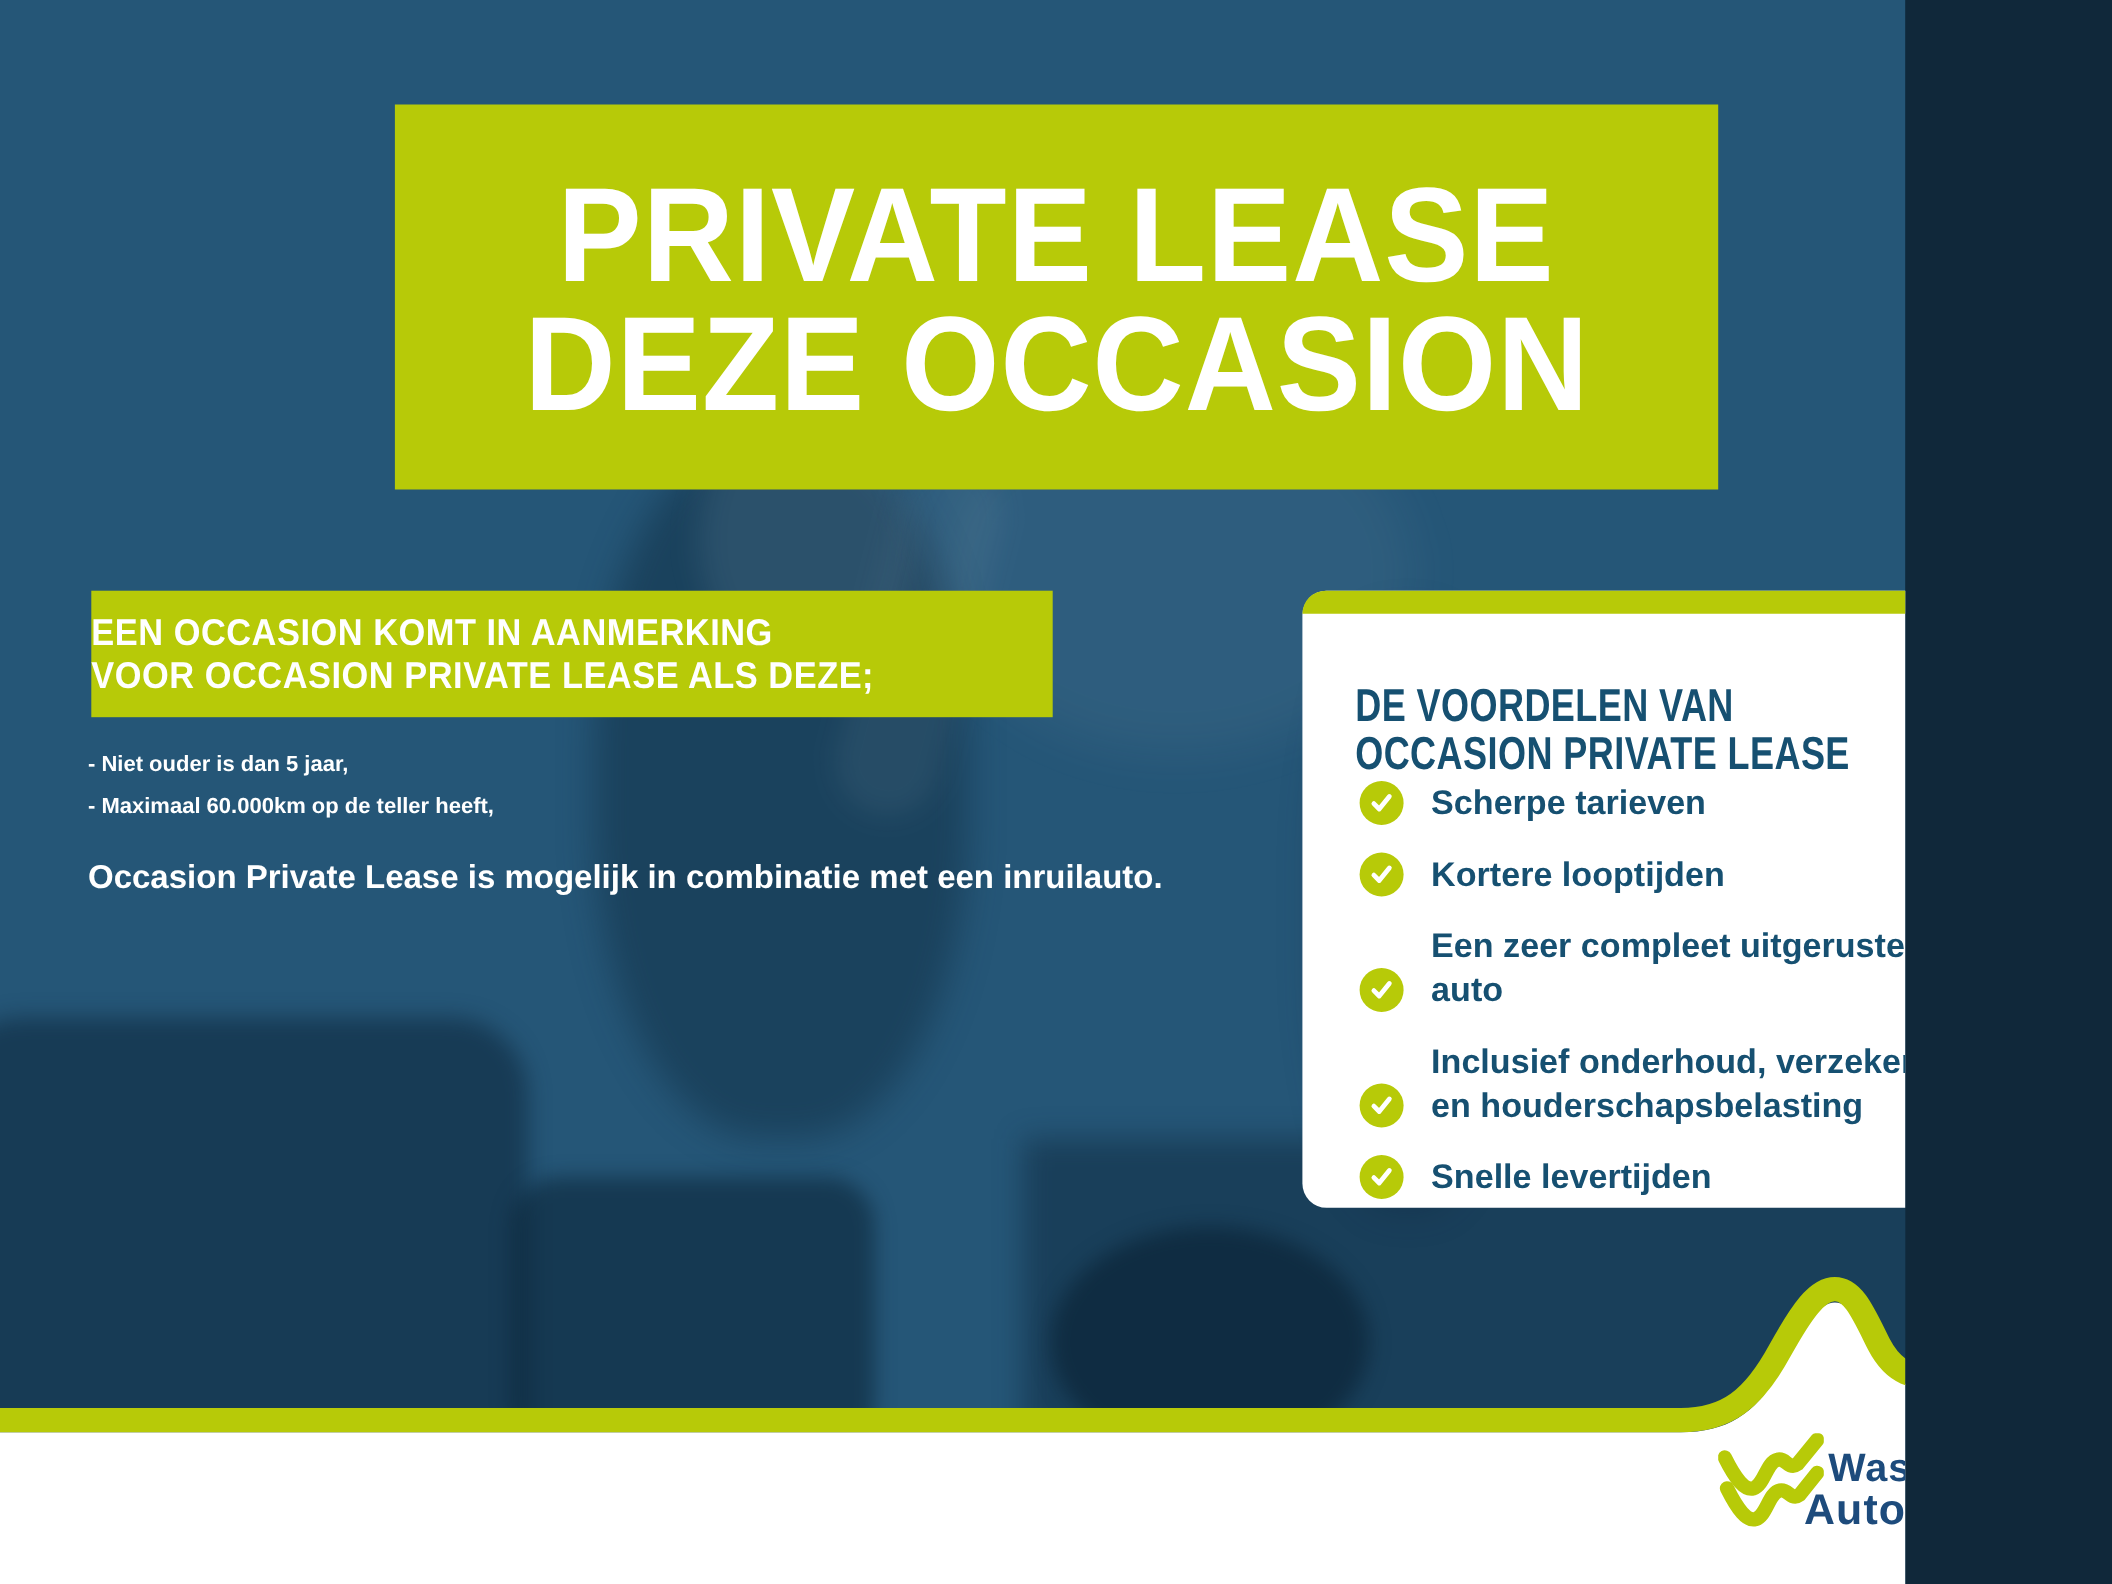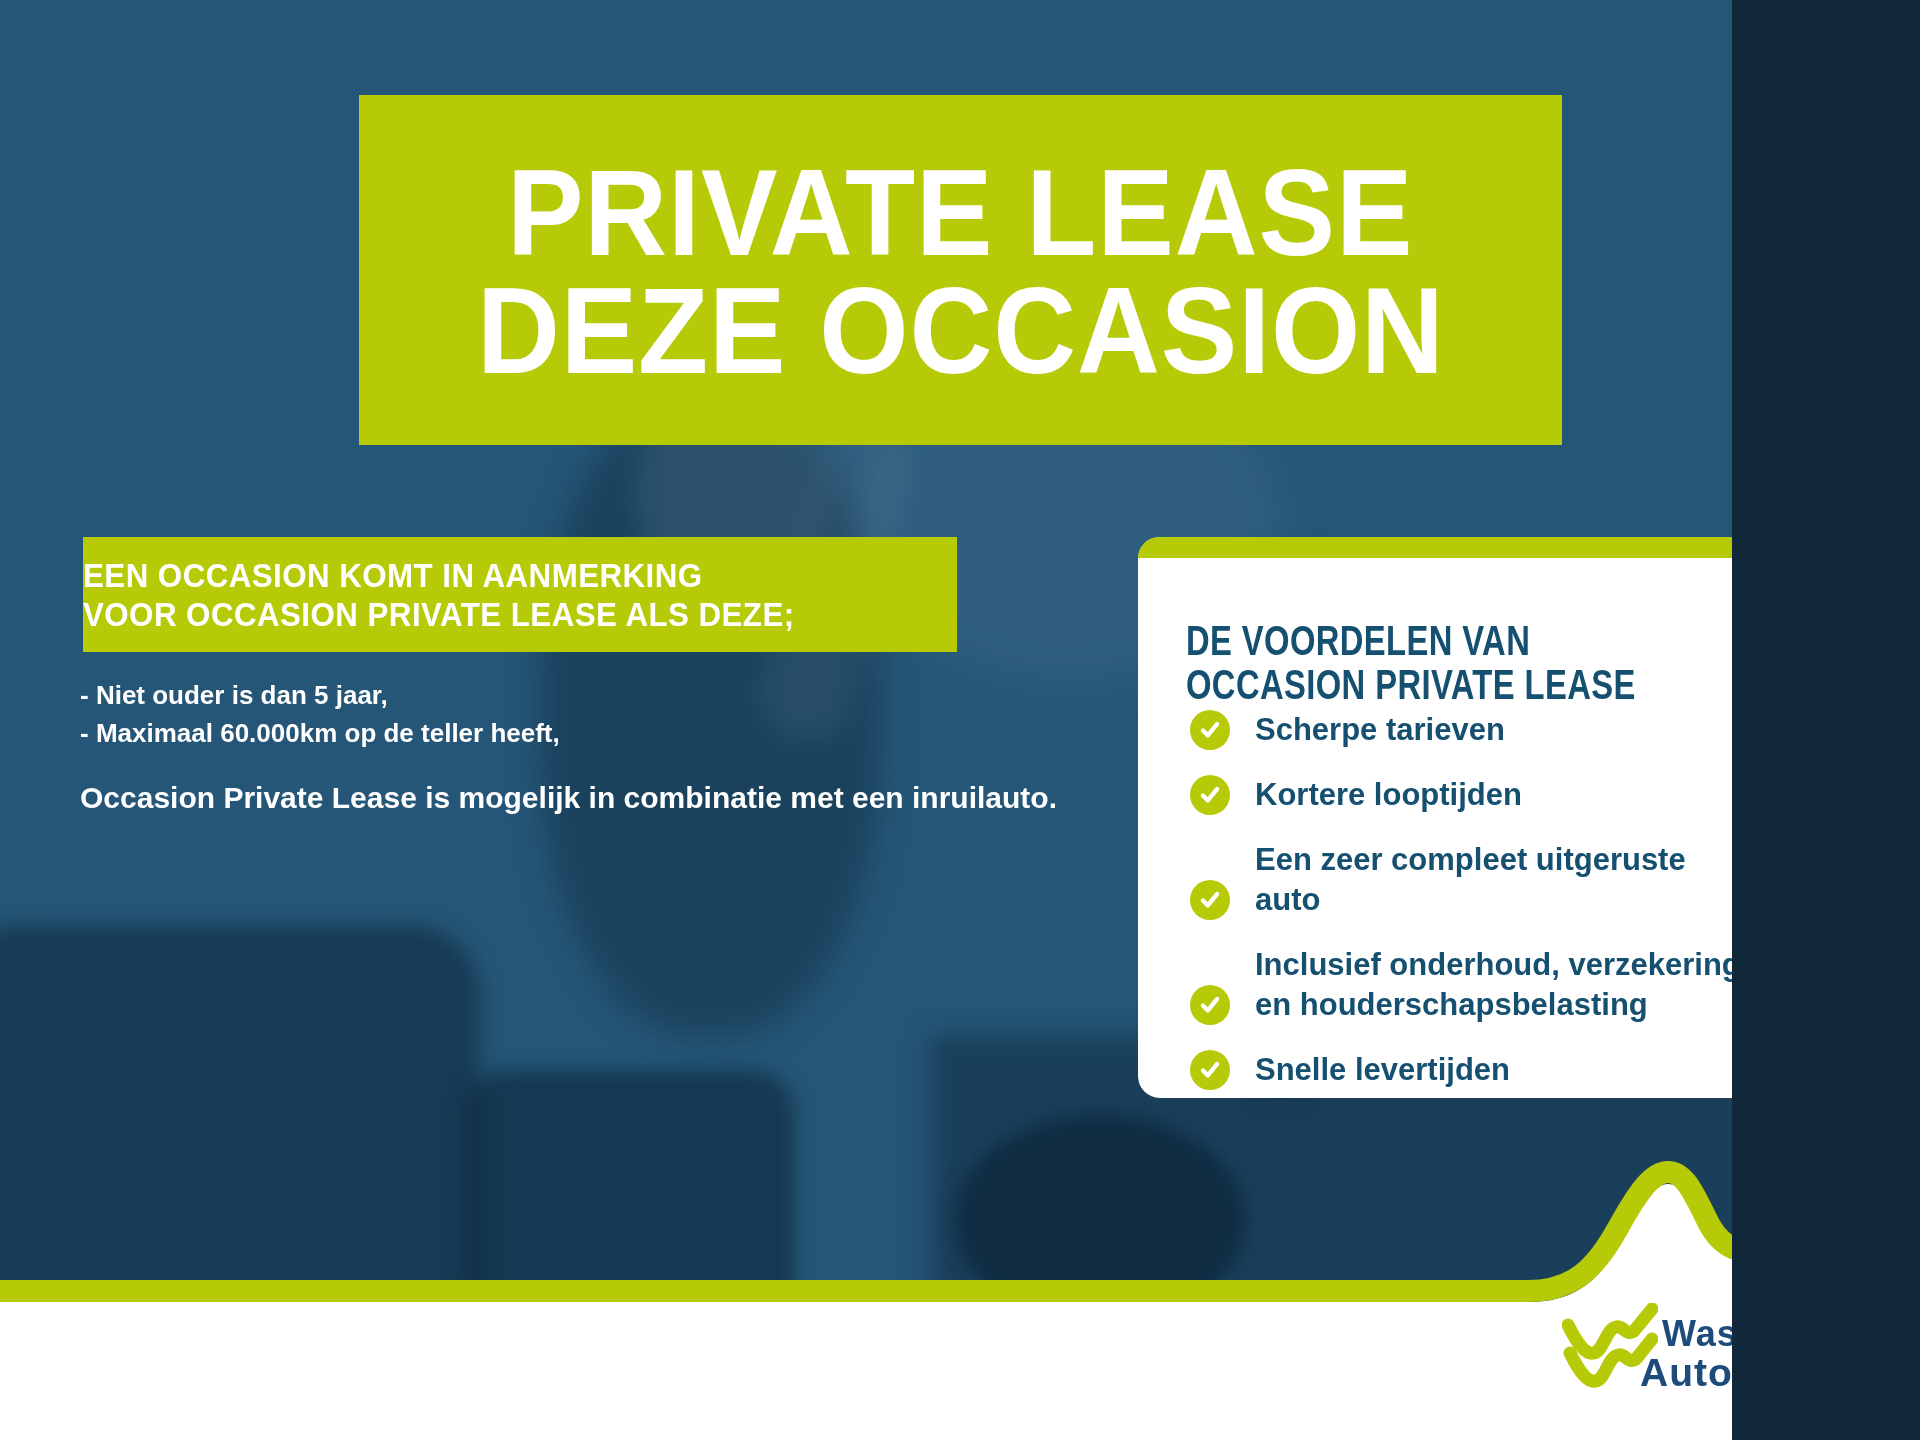--- a/index.html
+++ b/index.html
@@ -40,27 +40,27 @@
     background:var(--lime);display:flex;flex-direction:column;justify-content:center;
     box-sizing:border-box;
   }
   .elig-line{
     color:#fff;font-weight:bold;font-size:34px;line-height:39px;white-space:nowrap;
     display:inline-block;transform:scaleX(.92);transform-origin:left center;letter-spacing:.5px;
   }
 
   
   .body-text{position:absolute;left:80px;top:676px;color:#fff;font-weight:bold;}
-  .bullet{font-size:26px;line-height:38px;white-space:nowrap;}
+  .bullet{font-size:20px;line-height:38px;white-space:nowrap;}
   .para1{font-size:30px;line-height:36px;margin-top:28px;white-space:nowrap;}
   .para2{font-size:30px;line-height:36px;margin-top:36px;white-space:nowrap;}
 
   
   .card{
-    position:absolute;left:1138px;top:537px;width:672px;height:561px;
+    position:absolute;left:1184px;top:537px;width:672px;height:561px;
     background:#fff;border-radius:22px;box-sizing:border-box;
   }
   .card-topbar{
     position:absolute;left:0;top:0;width:100%;height:21px;
     background:var(--lime);border-radius:22px 22px 0 0;
   }
   .card-heading{position:absolute;left:48px;top:82px;}
   .card-heading-line{
     display:block;color:var(--teal);font-weight:bold;font-size:42px;line-height:44px;
     white-space:nowrap;transform:scaleX(.78);transform-origin:left center;letter-spacing:.5px;

